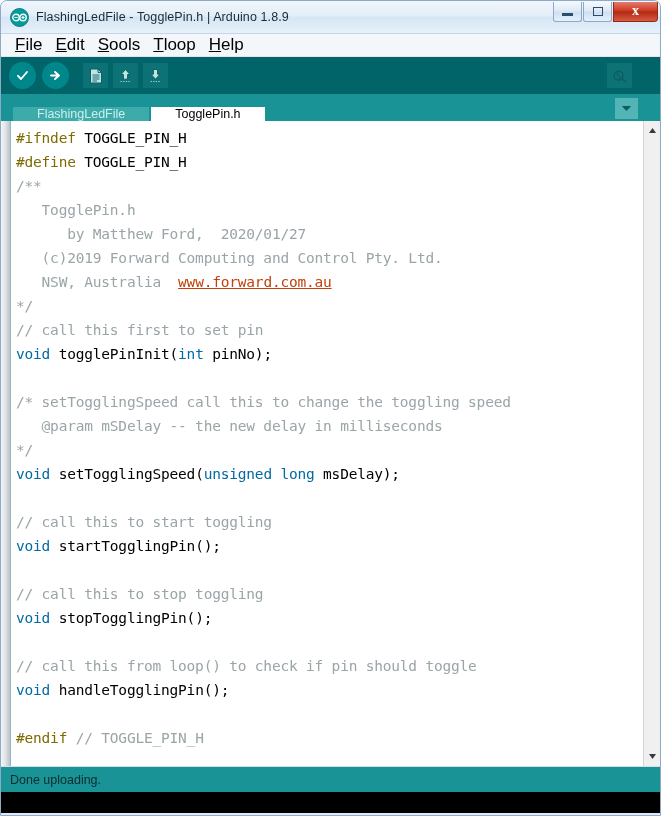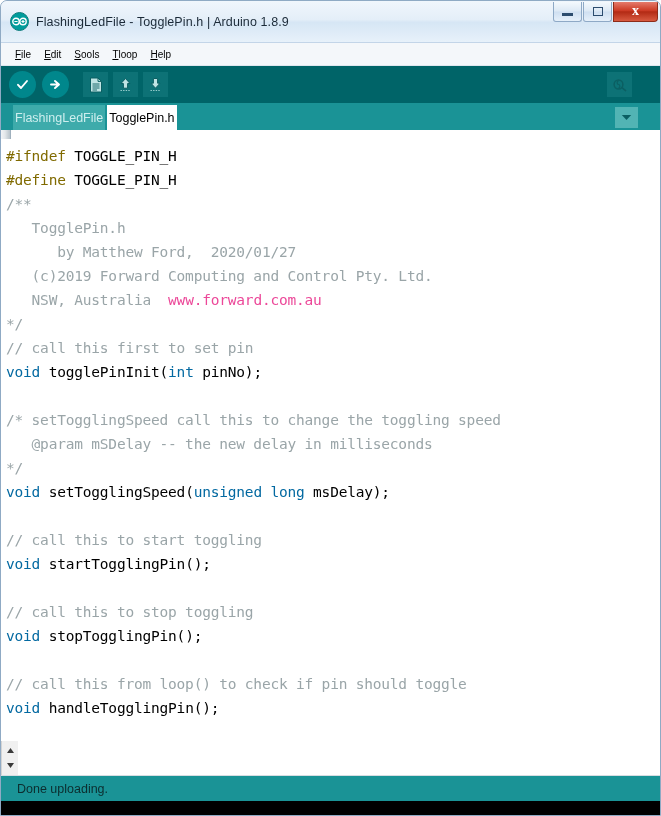--- a/index.html
+++ b/index.html
@@ -21,21 +21,21 @@
     box-sizing: border-box;
     background: linear-gradient(to bottom, #eef4fb 0%, #dfeaf6 100%);
     border: 1px solid #8faac4;
     border-radius: 7px 7px 0 0;
     overflow: hidden;
   }
 
   
   #title-bar {
     position: relative;
-    height: 42px;
+    height: 33px;
     background: linear-gradient(to bottom, #f0f6fc 0%, #e4eef8 45%, #d6e6f5 52%, #e7f1fa 100%);
     border-bottom: 1px solid #c3d5e8;
     border-radius: 6px 6px 0 0;
     display: flex;
     align-items: center;
     padding-left: 9px;
     box-sizing: border-box;
   }
   #app-icon {
     width: 17px; height: 17px;
@@ -91,21 +91,21 @@
   #menu-bar {
     height: 23px;
     background: #f4f7fa;
     border-bottom: 1px solid #dfe6ee;
     display: flex;
     align-items: center;
     padding-left: 8px;
     box-sizing: border-box;
   }
   .menu-item {
-    font-size: 10px;
+    font-size: 17px;
     color: #000000;
     padding: 1px 7px 1px 6px;
     cursor: default;
     white-space: nowrap;
   }
   .menu-item .mn { text-decoration: underline; }
 
   
   #toolbar {
     height: 37px;
@@ -145,22 +145,22 @@
   #tab-bar {
     height: 27px;
     background: #1a9396;
     display: flex;
     align-items: flex-end;
     padding-left: 12px;
     box-sizing: border-box;
     position: relative;
   }
   .tab {
-    height: 25px;
-    padding: 0 2px;
+    height: 14px;
+    padding: 0 24px;
     display: flex;
     align-items: center;
     font-size: 12.5px;
     color: #cdeeee;
     background: #3eabab;
     margin-right: 2px;
     cursor: default;
     white-space: nowrap;
   }
   .tab.active {
@@ -177,21 +177,20 @@
     cursor: default;
   }
 
   
   #editor-wrap {
     position: relative;
     height: 645px;
     background: #ffffff;
     display: flex;
     box-sizing: border-box;
-    flex-direction: column;
   }
   #gutter {
     width: 9px;
     flex: 0 0 9px;
     background: linear-gradient(to right, #f2f4f6 0%, #e3e7ea 45%, #cfd6db 70%, #b9c4cc 100%);
     border-right: 1px solid #9fb0bd;
   }
   #code-area {
     flex: 1 1 auto;
     padding: 5px 0 0 5px;
@@ -202,21 +201,21 @@
     font-family: "DejaVu Sans Mono", "Liberation Mono", monospace;
     font-size: 14.5px;
     line-height: 24px;
     white-space: pre;
     color: #000000;
     letter-spacing: -0.2px;
   }
   .k-pre  { color: #806a00; }           
   .k-type { color: #0369a1; }           
   .k-com  { color: #9aa5a8; }           
-  .k-com-u { color: #ec4899; }
+  .k-com-u { color: #c2410c; text-decoration: underline; }
   .k-id   { color: #000000; }
 
   
   #vscroll {
     width: 17px;
     flex: 0 0 17px;
     background: #f0f0f0;
     border-left: 1px solid #d4d4d4;
     display: flex;
     flex-direction: column;
@@ -231,21 +230,21 @@
     cursor: default;
   }
   #sb-track { flex: 1 1 auto; width: 15px; }
 
   
   #status-bar {
     height: 26px;
     background: #1a9396;
     display: flex;
     align-items: center;
-    padding-left: 16px;
+    padding-left: 9px;
     box-sizing: border-box;
     border-top: 1px solid #d7dde2;
   }
   #status-text {
     font-size: 12.5px;
     color: #0c2d2f;
     white-space: nowrap;
   }
   #console-area {
     height: 21px;

